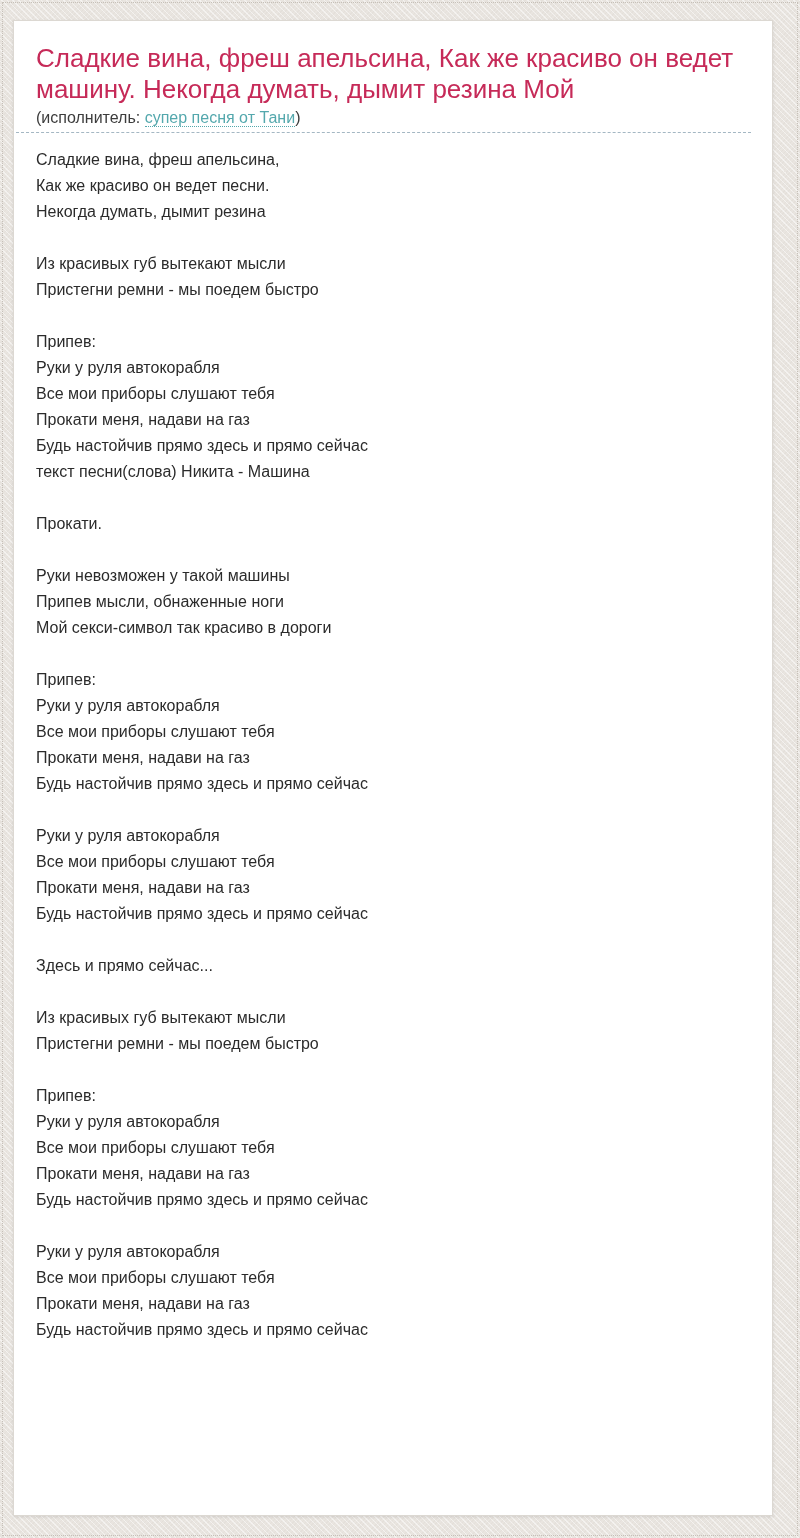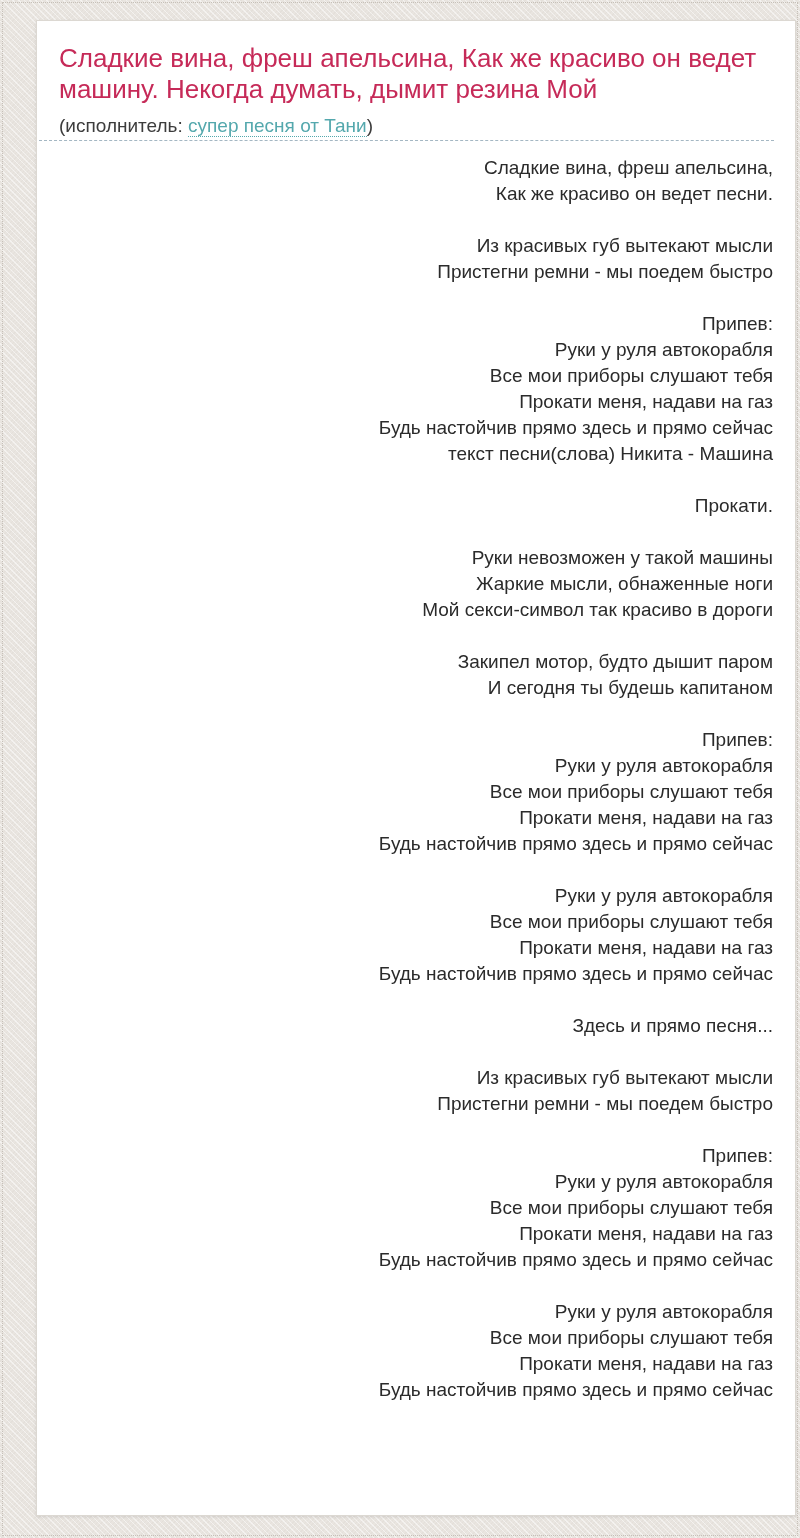--- a/index.html
+++ b/index.html
@@ -19,121 +19,117 @@
   }
   .page-frame {
     position: absolute;
     inset: 2px;
     border: 1px dotted #c6c0b8;
     pointer-events: none;
     z-index: 5;
   }
   .card {
     position: absolute;
-    left: 36px;
+    left: 13px;
     top: 20px;
     width: 760px;
     min-height: 1496px;
     box-sizing: border-box;
     background: var(--card-background, #ffffff);
     border: 1px solid #dcd8d2;
     box-shadow: 0 1px 3px rgba(0,0,0,0.10);
     padding: 22px 2px 20px 2px;
   }
   .title {
     margin: 0;
     padding: 0 18px 0 20px;
     font-size: 26px;
     line-height: 31px;
     font-weight: normal;
     color: var(--title-color, #c62a58);
   }
   .artist-row {
-    margin-top: 10px;
+    margin-top: 2px;
     padding: 0 20px;
-    font-size: 19px;
+    font-size: 16px;
     line-height: 21px;
     color: #3c3c3c;
     white-space: nowrap;
   }
   .artist-link {
     color: var(--link-color, #54a8ad);
     text-decoration: none;
     border-bottom: 1px dotted var(--link-color, #54a8ad);
     cursor: pointer;
   }
   .separator {
     height: 0;
     border-bottom: 1px dashed var(--separator-color, #a4b7c3);
     margin: 4px 19px 0 0;
   }
   .lyrics {
     padding: 14px 20px 0 20px;
-    font-size: 19px;
+    font-size: 16px;
     line-height: 26px;
     color: var(--text-color, #2b2b2b);
-    text-align: right;
   }
   .stanza { margin: 0 0 26px 0; }
   .stanza:last-child { margin-bottom: 0; }
   .line { display: block; white-space: pre-wrap; }
 </style>
 </head>
 <body>
 
 <div class="page">
   <div class="page-frame"></div>
   <main class="card">
     <h1 class="title">Сладкие вина, фреш апельсина, Как же красиво он ведет машину. Некогда думать, дымит резина Мой</h1>
     <div class="artist-row"><span>(исполнитель:</span> <a class="artist-link" href="#">супер песня от Тани</a><span>)</span></div>
     <div class="separator"></div>
     <div class="lyrics">
         <p class="stanza">
           <span class="line">Сладкие вина, фреш апельсина,</span>
           <span class="line">Как же красиво он ведет песни.</span>
+          <span class="line">Некогда думать, дымит резина</span>
         </p>
         <p class="stanza">
           <span class="line">Из красивых губ вытекают мысли</span>
           <span class="line">Пристегни ремни - мы поедем быстро</span>
         </p>
         <p class="stanza">
           <span class="line">Припев:</span>
           <span class="line">Руки у руля автокорабля</span>
           <span class="line">Все мои приборы слушают тебя</span>
           <span class="line">Прокати меня, надави на газ</span>
           <span class="line">Будь настойчив прямо здесь и прямо сейчас</span>
           <span class="line">текст песни(слова) Никита - Машина</span>
         </p>
         <p class="stanza">
           <span class="line">Прокати.</span>
         </p>
         <p class="stanza">
           <span class="line">Руки невозможен у такой машины</span>
-          <span class="line">Жаркие мысли, обнаженные ноги</span>
+          <span class="line">Припев мысли, обнаженные ноги</span>
           <span class="line">Мой секси-символ так красиво в дороги</span>
-        </p>
-        <p class="stanza">
-          <span class="line">Закипел мотор, будто дышит паром</span>
-          <span class="line">И сегодня ты будешь капитаном</span>
         </p>
         <p class="stanza">
           <span class="line">Припев:</span>
           <span class="line">Руки у руля автокорабля</span>
           <span class="line">Все мои приборы слушают тебя</span>
           <span class="line">Прокати меня, надави на газ</span>
           <span class="line">Будь настойчив прямо здесь и прямо сейчас</span>
         </p>
         <p class="stanza">
           <span class="line">Руки у руля автокорабля</span>
           <span class="line">Все мои приборы слушают тебя</span>
           <span class="line">Прокати меня, надави на газ</span>
           <span class="line">Будь настойчив прямо здесь и прямо сейчас</span>
         </p>
         <p class="stanza">
-          <span class="line">Здесь и прямо песня...</span>
+          <span class="line">Здесь и прямо сейчас...</span>
         </p>
         <p class="stanza">
           <span class="line">Из красивых губ вытекают мысли</span>
           <span class="line">Пристегни ремни - мы поедем быстро</span>
         </p>
         <p class="stanza">
           <span class="line">Припев:</span>
           <span class="line">Руки у руля автокорабля</span>
           <span class="line">Все мои приборы слушают тебя</span>
           <span class="line">Прокати меня, надави на газ</span>

